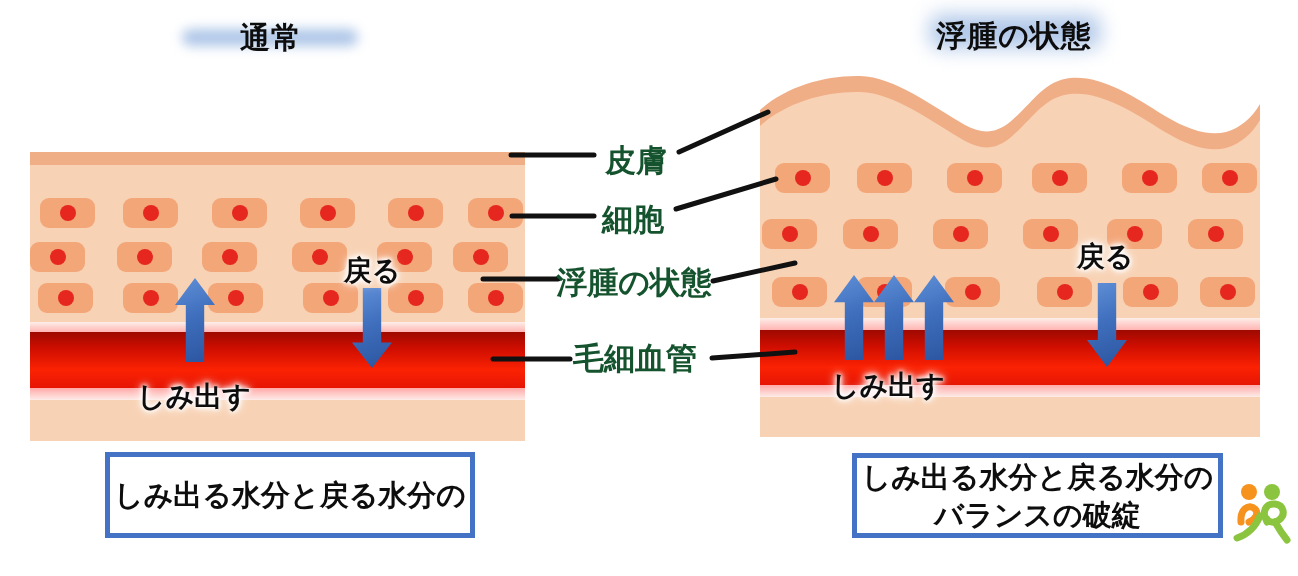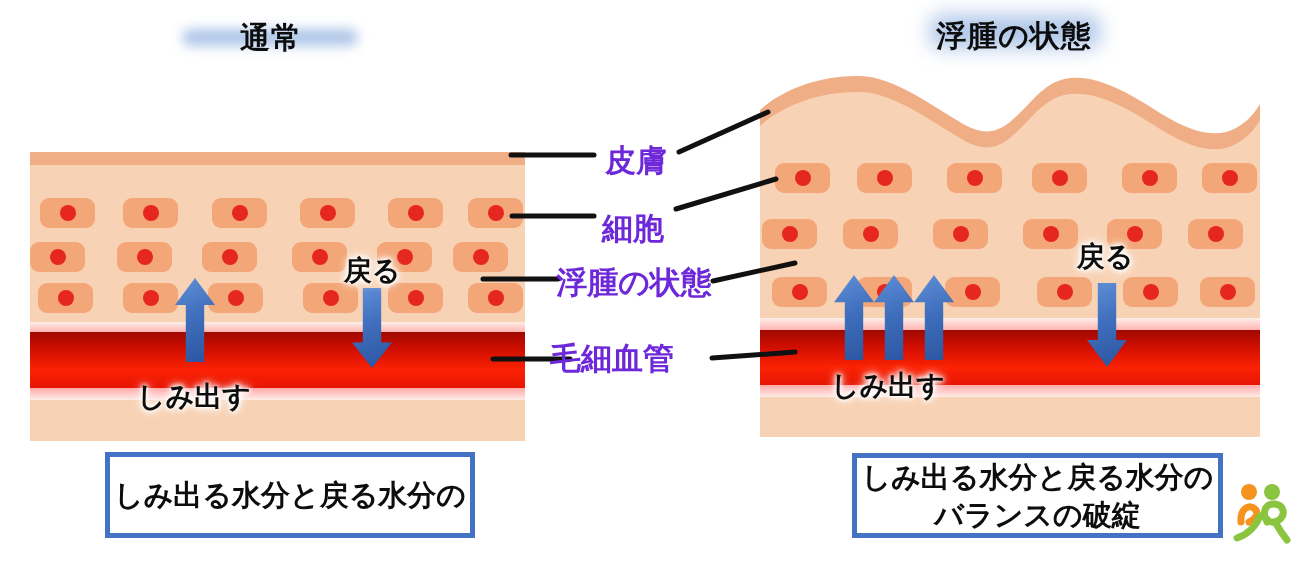--- a/index.html
+++ b/index.html
@@ -41,21 +41,21 @@
   .arrow-up{clip-path:polygon(50% 0,100% 32%,73% 32%,73% 100%,27% 100%,27% 32%,0 32%);}
   .arrow-down{clip-path:polygon(27% 0,73% 0,73% 68%,100% 68%,50% 100%,0 68%,27% 68%);}
   
   .annot{
     position:absolute;z-index:4;font-size:28px;font-weight:700;color:#0d0d0d;
     white-space:nowrap;transform:translateX(-50%);
     text-shadow:0 0 5px #fff,0 0 5px #fff,0 0 9px #fff,0 0 12px #fff;
   }
   
   .center-label{
-    position:absolute;z-index:4;font-size:31px;font-weight:700;color:#6d28d9;
+    position:absolute;z-index:4;font-size:31px;font-weight:700;color:#14532d;
     white-space:nowrap;transform:translateX(-50%);
   }
   .leader-svg{position:absolute;left:0;top:0;z-index:2;}
   
   .caption-box{
     position:absolute;z-index:6;background:#ffffff;border:5px solid #4472c4;
     display:flex;flex-direction:column;justify-content:center;align-items:center;
     box-sizing:border-box;text-align:left;
   }
   .caption-line{font-size:29px;font-weight:700;color:#0d0d0d;line-height:38px;white-space:nowrap;}
@@ -212,23 +212,23 @@
       <line x1="512" y1="216" x2="594" y2="216"></line>
       <line x1="676" y1="209" x2="776" y2="179"></line>
       <line x1="483" y1="279" x2="558" y2="279"></line>
       <line x1="713" y1="281" x2="795" y2="263"></line>
       <line x1="493" y1="359" x2="570" y2="359"></line>
       <line x1="712" y1="358" x2="795" y2="352"></line>
     </g>
   </svg>
 
   <div class="center-label" style="left:636px;top:140px;">皮膚</div>
-  <div class="center-label" style="left:633px;top:208px;">細胞</div>
+  <div class="center-label" style="left:633px;top:199px;">細胞</div>
   <div class="center-label" style="left:634px;top:262px;">浮腫の状態</div>
-  <div class="center-label" style="left:612px;top:338px;">毛細血管</div>
+  <div class="center-label" style="left:635px;top:338px;">毛細血管</div>
 
   <div class="annot" style="left:194px;top:378px;">しみ出す</div>
   <div class="annot" style="left:372px;top:252px;">戻る</div>
   <div class="annot" style="left:888px;top:367px;">しみ出す</div>
   <div class="annot" style="left:1105px;top:238px;">戻る</div>
 
   <div class="caption-box" style="left:105px;top:452px;width:370px;height:86px;">
     <div class="caption-line">しみ出る水分と戻る水分の</div>
   </div>
   <div class="caption-box" style="left:852px;top:453px;width:371px;height:85px;">

